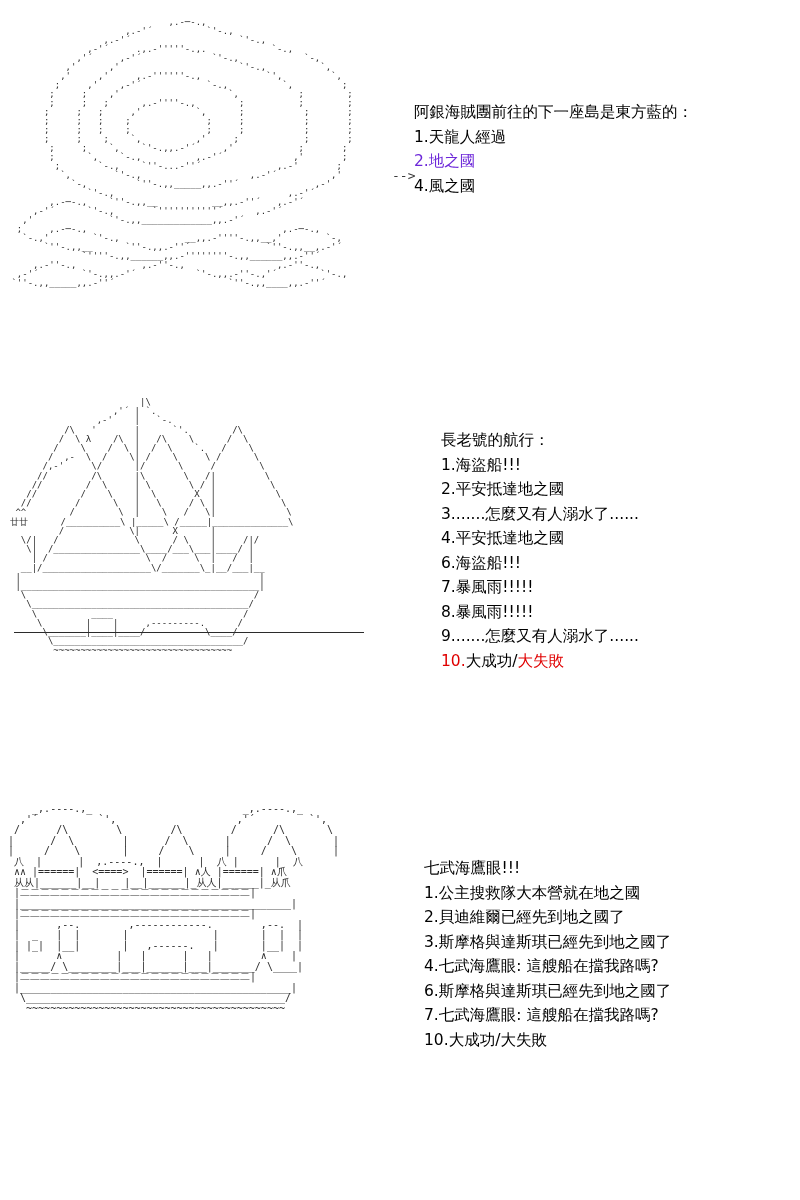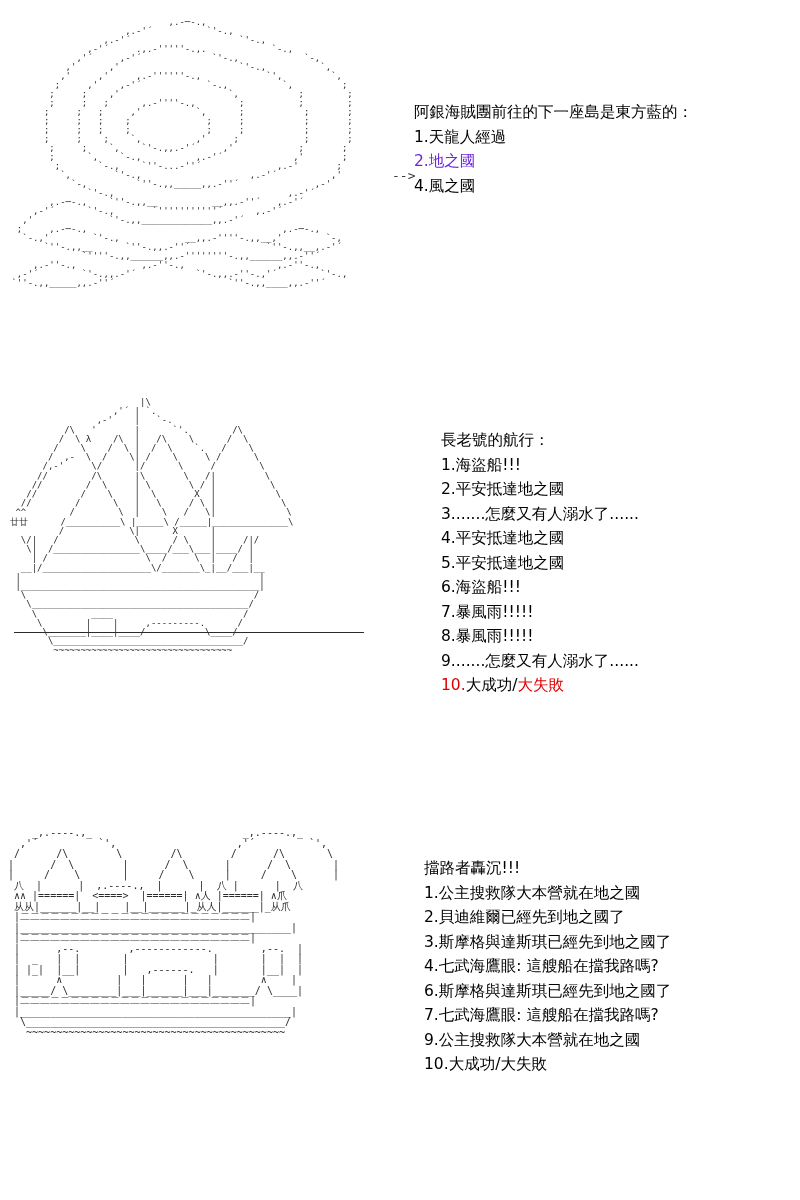--- a/index.html
+++ b/index.html
@@ -39,21 +39,21 @@
   .art-2 {
     position: absolute;
     left: 10px;
     top: 398px;
     font-size: 9px;
     line-height: 9.2px;
   }
   .art-3 {
     position: absolute;
     left: 8px;
-    top: 828px;
+    top: 804px;
     font-size: 10px;
     line-height: 10.5px;
   }
 
   .text-block {
     position: absolute;
     font-family: "DejaVu Sans", "Liberation Sans", sans-serif;
     font-size: 15.5px;
     line-height: 24.5px;
     color: #000000;
@@ -160,21 +160,20 @@
        \___________________________________/
         ~~~~~~~~~~~~~~~~~~~~~~~~~~~~~~~~~</div>
   <div class="hull-line"></div>
 
   <div class="text-block block-2">
     <div class="line">長老號的航行：</div>
     <div class="line"><span>1.</span><span>海盜船!!!</span></div>
     <div class="line"><span>2.</span><span>平安抵達地之國</span></div>
     <div class="line"><span>3.</span><span>......怎麼又有人溺水了......</span></div>
     <div class="line"><span>4.</span><span>平安抵達地之國</span></div>
-    <div class="line"><span>5.</span><span>平安抵達地之國</span></div>
     <div class="line"><span>6.</span><span>海盜船!!!</span></div>
     <div class="line"><span>7.</span><span>暴風雨!!!!!</span></div>
     <div class="line"><span>8.</span><span>暴風雨!!!!!</span></div>
     <div class="line"><span>9.</span><span>......怎麼又有人溺水了......</span></div>
     <div class="line"><span class="red-part">10.</span><span>大成功/</span><span class="red-part">大失敗</span></div>
   </div>
 </div>
 
 <div class="section">
   <div class="ascii-art art-3">    _,.-‐‐-.,_                         _,.-‐‐-.,_
@@ -192,23 +191,22 @@
  |  _   |  |       |              |       |  |  |
  | |_|  |__|       |   ,------.   |       |__|  |
  |      ∧         |   |      |   |        ∧    |
  |_____/ \________|___|______|___|_______/ \____|
  |二二二二二二二二二二二二二二二二二二二二二二二|
  |_____________________________________________|
   \___________________________________________/
    ~~~~~~~~~~~~~~~~~~~~~~~~~~~~~~~~~~~~~~~~~~~</div>
 
   <div class="text-block block-3">
-    <div class="line">擋路者轟沉!!!</div>
+    <div class="line">七武海鷹眼!!!</div>
     <div class="line"><span>1.</span><span>公主搜救隊大本營就在地之國</span></div>
     <div class="line"><span>2.</span><span>貝迪維爾已經先到地之國了</span></div>
     <div class="line"><span>3.</span><span>斯摩格與達斯琪已經先到地之國了</span></div>
     <div class="line"><span>4.</span><span>七武海鷹眼: 這艘船在擋我路嗎?</span></div>
     <div class="line"><span>6.</span><span>斯摩格與達斯琪已經先到地之國了</span></div>
     <div class="line"><span>7.</span><span>七武海鷹眼: 這艘船在擋我路嗎?</span></div>
-    <div class="line"><span>9.</span><span>公主搜救隊大本營就在地之國</span></div>
     <div class="line"><span>10.</span><span>大成功/大失敗</span></div>
   </div>
 </div>
 
 </body></html>

